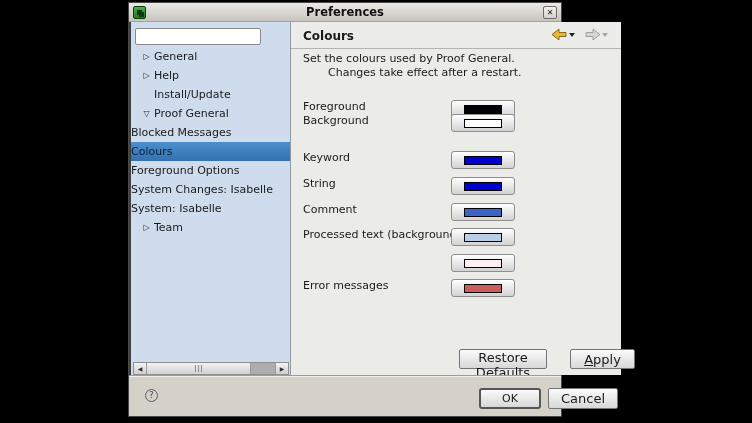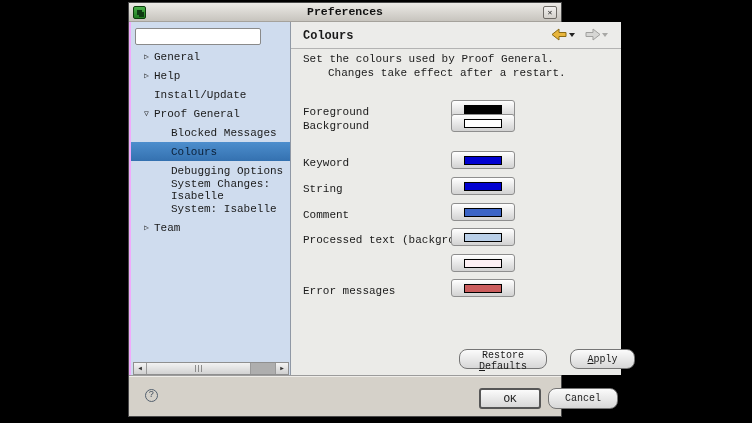--- a/index.html
+++ b/index.html
@@ -1,19 +1,19 @@
 <!DOCTYPE html>
 <html><head>
 <meta charset="utf-8">
 <style>
   * { margin:0; padding:0; box-sizing:border-box; }
   html,body { width:752px; height:423px; background:#000; overflow:hidden;
     font-family:"DejaVu Sans","Liberation Sans",sans-serif; font-size:11px; color:#1a1a1a; }
   .window { position:absolute; left:128px; top:2px; width:434px; height:415px;
-    background:#f0abfc; border:1px solid #4a4a4a;font-family:Liberation Mono, monospace; }
+    background:#404040; border:1px solid #4a4a4a; }
   
   .titlebar { position:absolute; left:0; top:0; right:0; height:19px;
     background:linear-gradient(#eceae6,#c7c4be); border-bottom:1px solid #a5a29c; }
   .titlebar .title { position:absolute; left:0; right:0; top:2px; text-align:center;
     font-weight:bold; font-size:11.5px; color:#111; }
   .win-icon { position:absolute; left:4px; top:3px; width:13px; height:13px;
     background:linear-gradient(#4cb04c,#1e7a1e); border:1px solid #0b3d0b; border-radius:2px; }
   .win-icon:after { content:""; position:absolute; left:3px; top:3px; width:5px; height:5px;
     background:#0e3a12; box-shadow:2px 2px 0 #0e3a12; }
   .close-btn { position:absolute; right:4px; top:3px; width:14px; height:13px;
@@ -22,21 +22,21 @@
   
   .tree-panel { position:absolute; left:2px; top:19px; width:159px; height:353px;
     background:#cfdcee; }
   .filter-input { position:absolute; left:4px; top:6px; width:126px; height:17px;
     border:1px solid #8a8a8a; border-radius:2px; background:#fff; font-size:11px; padding:0 3px;
     font-family:inherit; }
   .tree-rows { position:absolute; left:0; top:25px; right:0; }
   .tree-row { height:19px; display:flex; align-items:center; cursor:default; }
   .tree-row .tri { width:15px; text-align:center; font-size:8px; color:#2a2a2a; flex:none; }
   .tree-row.lvl0 { padding-left:8px; }
-  .tree-row.lvl1 { padding-left:40px; }
+  .tree-row.lvl1 { }
   .tree-row.selected { background:linear-gradient(#4d8ecd,#3471b0); color:#0c2038; }
   
   .hscroll { position:absolute; left:2px; top:340px; width:156px; height:13px;
     border:1px solid #8f8f8f; background:#b9b9b9; display:flex; }
   .hs-arrow { width:13px; height:11px; background:linear-gradient(#f4f4f4,#cfcfcf);
     border-right:1px solid #9a9a9a; font-size:6px; line-height:11px; text-align:center; color:#333; flex:none; }
   .hs-arrow.right { border-right:none; border-left:1px solid #9a9a9a; }
   .hs-thumb { width:104px; height:11px; background:linear-gradient(#f2f2f2,#d2d2d2);
     border-right:1px solid #9a9a9a; position:relative; flex:none; }
   .hs-thumb:after { content:""; position:absolute; left:50%; top:2px; width:7px; height:7px;
@@ -46,29 +46,29 @@
   
   .content-panel { position:absolute; left:161px; top:19px; width:331px; height:353px;
     background:#ebebe8; border-left:1px solid #8f98a5; }
   .content-header { position:absolute; left:0; top:0; right:0; height:27px;
     background:#ececea; border-bottom:1px solid #b3b3b3; }
   .content-header .page-title { position:absolute; left:12px; top:7px; font-weight:bold; font-size:12px; }
   .nav-icons { position:absolute; right:12px; top:6px; display:flex; gap:8px; align-items:center; }
   .nav-item { display:flex; align-items:center; gap:1px; }
   .desc { position:absolute; left:12px; top:30px; line-height:14px; }
   .desc .line2 { padding-left:25px; }
-  .color-row { position:absolute; left:12px; right:10px; height:18px; display:flex; align-items:flex-end; }
+  .color-row { position:absolute; left:12px; right:10px; height:18px; display:flex; align-items:flex-start; }
   .color-label { flex:none; }
   .swatch-btn { position:absolute; left:148px; width:64px; height:18px;
     background:linear-gradient(#ffffff,#d2d2d2); border:1px solid #8e8e8e; border-radius:3px;
     display:flex; align-items:center; justify-content:center; cursor:default; padding:0; }
   .swatch { display:block; width:38px; height:9px; border:1px solid #000; }
   .panel-buttons { position:absolute; top:327px; left:0; right:0; height:20px; }
-  .btn { background:linear-gradient(#fbfbfb,#d7d7d7); border:1px solid #757575; border-radius:8px;
-    font-family:inherit; font-size:10px; color:#1a1a1a; cursor:default; }
+  .btn { background:linear-gradient(#fbfbfb,#d7d7d7); border:1px solid #757575; border-radius:2px;
+    font-family:inherit; font-size:13px; color:#1a1a1a; cursor:default; }
   .btn .u { text-decoration:underline; }
   .btn-restore { position:absolute; left:168px; width:88px; height:20px; }
   .btn-apply { position:absolute; left:279px; width:65px; height:20px;text-align:center; }
   
   .footer { position:absolute; left:0; right:0; top:372px; height:41px;
     background:#d5d1c9; border-top:1px solid #9c9c9c; box-shadow:inset 0 1px 0 #efede9; }
   .help-btn { position:absolute; left:16px; top:13px; width:13px; height:13px; border-radius:50%;
     border:1px solid #53606e; color:#3c4document:a52; font-size:9px; line-height:11px; text-align:center; cursor:default;
     color:#414e5c; background:transparent; }
   .btn-ok { position:absolute; left:350px; top:12px; width:62px; height:21px;
@@ -109,21 +109,21 @@
       <div class="tree-row lvl1">
 
         <span>Blocked Messages</span>
       </div>
       <div class="tree-row lvl1 selected">
 
         <span>Colours</span>
       </div>
       <div class="tree-row lvl1">
 
-        <span>Debugging Options</span>
+        <span>Foreground Options</span>
       </div>
       <div class="tree-row lvl1">
 
         <span>System Changes: Isabelle</span>
       </div>
       <div class="tree-row lvl1">
 
         <span>System: Isabelle</span>
       </div>
       <div class="tree-row lvl0">

